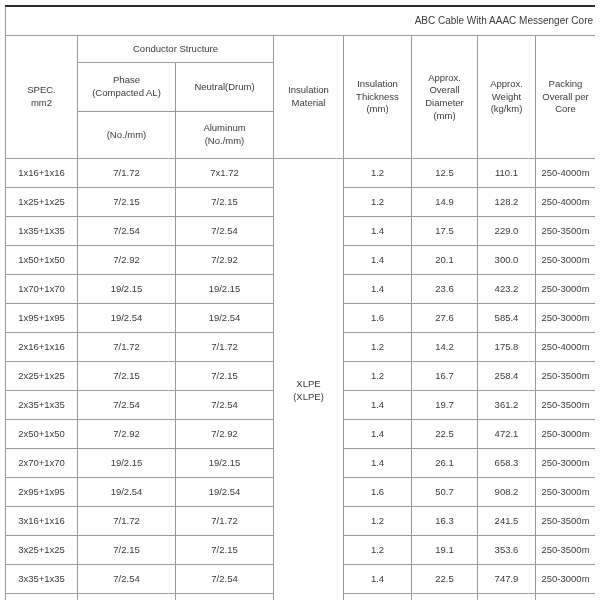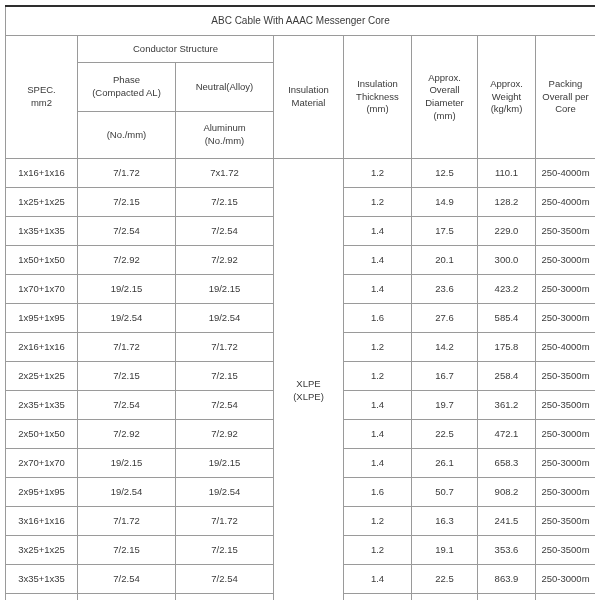--- a/index.html
+++ b/index.html
@@ -42,20 +42,21 @@
     padding: 1px 2px;
     color: #3a3a3a;
     word-wrap: break-word;
   }
 
   
   tr.title-row td {
     height: 26px;
     font-size: 10px;
     border-top: 2px solid #2e2e2e;
+    text-align: right;
   }
 
   
   tr.hdr td {
     font-size: 9.5px;
   }
 
   td.spec-col { height: 100px; }
 
   td.cond-group { height: 24px; margin-top: 46px; }
@@ -127,21 +128,21 @@
           <div>Overall per</div>
           <div>Core</div>
         </td>
       </tr>
 
       <tr class="hdr">
         <td class="sub-a">
           <div>Phase</div>
           <div>(Compacted AL)</div>
         </td>
-        <td class="sub-a" rowspan="1">Neutral(Alloy)</td>
+        <td class="sub-a" rowspan="1">Neutral(Drum)</td>
       </tr>
 
       <tr class="hdr">
         <td class="sub-b">(No./mm)</td>
         <td class="sub-b">
           <div>Aluminum</div>
           <div>(No./mm)</div>
         </td>
       </tr>
 
@@ -274,21 +275,21 @@
           <td>19.1</td>
           <td>353.6</td>
           <td>250-3500m</td>
         </tr>
         <tr class="data-row">
           <td>3x35+1x35</td>
           <td>7/2.54</td>
           <td>7/2.54</td>
           <td>1.4</td>
           <td>22.5</td>
-          <td>863.9</td>
+          <td>747.9</td>
           <td>250-3000m</td>
         </tr>
         <tr class="data-row">
           <td>3x50+1x50</td>
           <td>7/2.92</td>
           <td>7/2.94</td>
           <td>1.4</td>
           <td>25.7</td>
           <td>644.1</td>
           <td>250-3000m</td>

